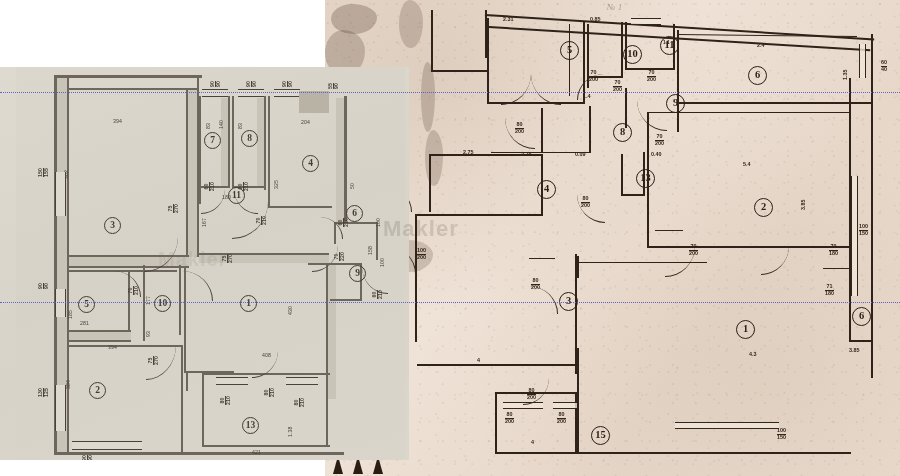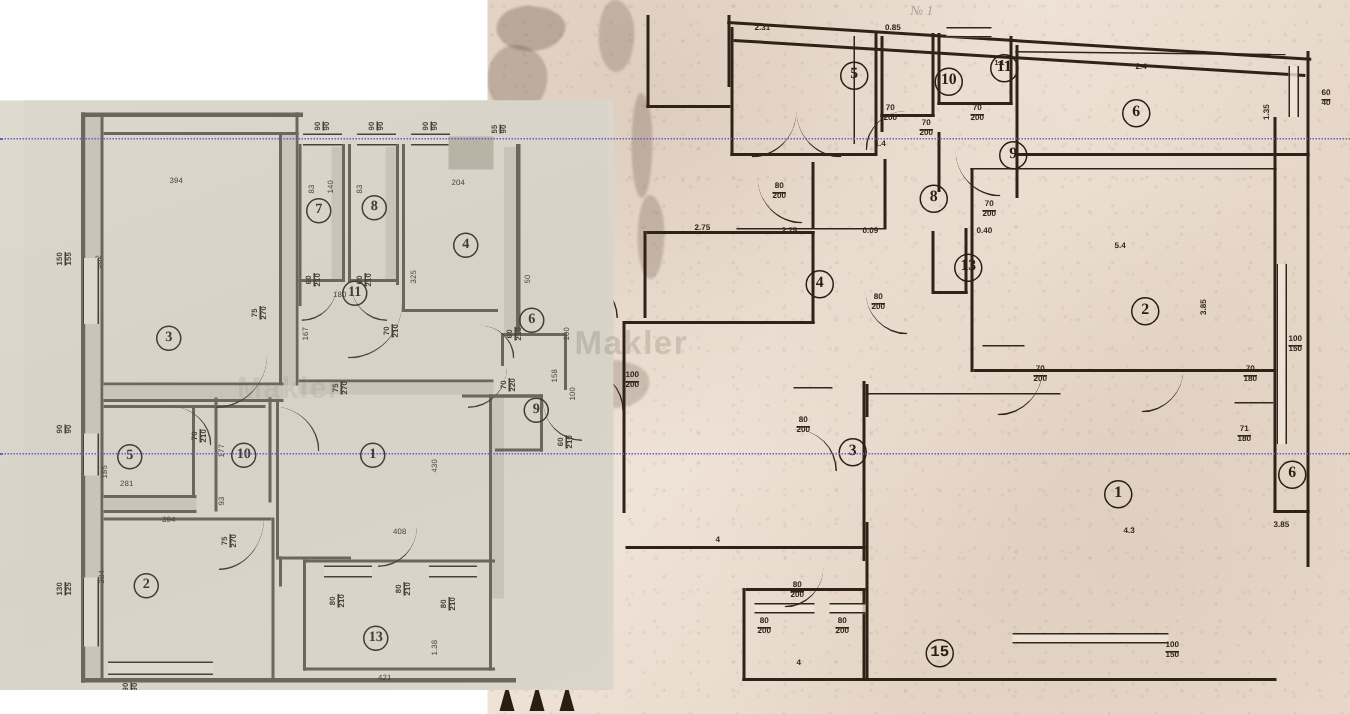--- a/index.html
+++ b/index.html
@@ -216,21 +216,21 @@
 
     <div class="rn rn-r" style="left:852px;top:307px;margin-left:-325px;">6</div>
     <div class="dimr" style="left:524px;top:348px;">3.85</div>
     <div class="winrv" style="left:526px;top:176px;width:5px;height:120px;"></div>
     <div class="dimr" style="left:534px;top:224px;"><span class="frac"><b>100</b><i>150</i></span></div>
     <div class="doorr" style="left:498px;top:268px;width:26px;height:26px;border-bottom:none;border-left:none;border-right:none;border-radius:0 0 0 0;"></div>
     <div class="dimr" style="left:500px;top:284px;"><span class="frac"><b>71</b><i>180</i></span></div>
 
     <div class="rw" style="left:172px;top:392px;width:80px;height:1.8px;"></div>
     <div class="rw" style="left:250px;top:392px;width:1.8px;height:62px;"></div>
-    <div class="rn rn-r" style="left:617px;top:426px;margin-left:-325px;font-family:Liberation Mono, monospace;">15</div>
+    <div class="rn rn-r" style="left:591px;top:426px;margin-left:-325px;">15</div>
     <div class="dimr" style="left:206px;top:440px;">4</div>
     <div class="winr" style="left:178px;top:402px;width:40px;height:5px;"></div>
     <div class="winr" style="left:228px;top:402px;width:24px;height:5px;"></div>
     <div class="doorr" style="left:198px;top:378px;width:26px;height:26px;border-top:none;border-left:none;border-right:none;border-radius:0 0 100% 0;"></div>
     <div class="dimr" style="left:180px;top:412px;"><span class="frac"><b>80</b><i>200</i></span></div>
     <div class="dimr" style="left:232px;top:412px;"><span class="frac"><b>80</b><i>200</i></span></div>
     <div class="dimr" style="left:202px;top:388px;"><span class="frac"><b>80</b><i>200</i></span></div>
 
     <div style="position:absolute;left:6px;top:300px;width:96px;height:64px;">
       <div class="arrowline" style="left:30px;top:4px;width:2.6px;height:56px;"></div>

